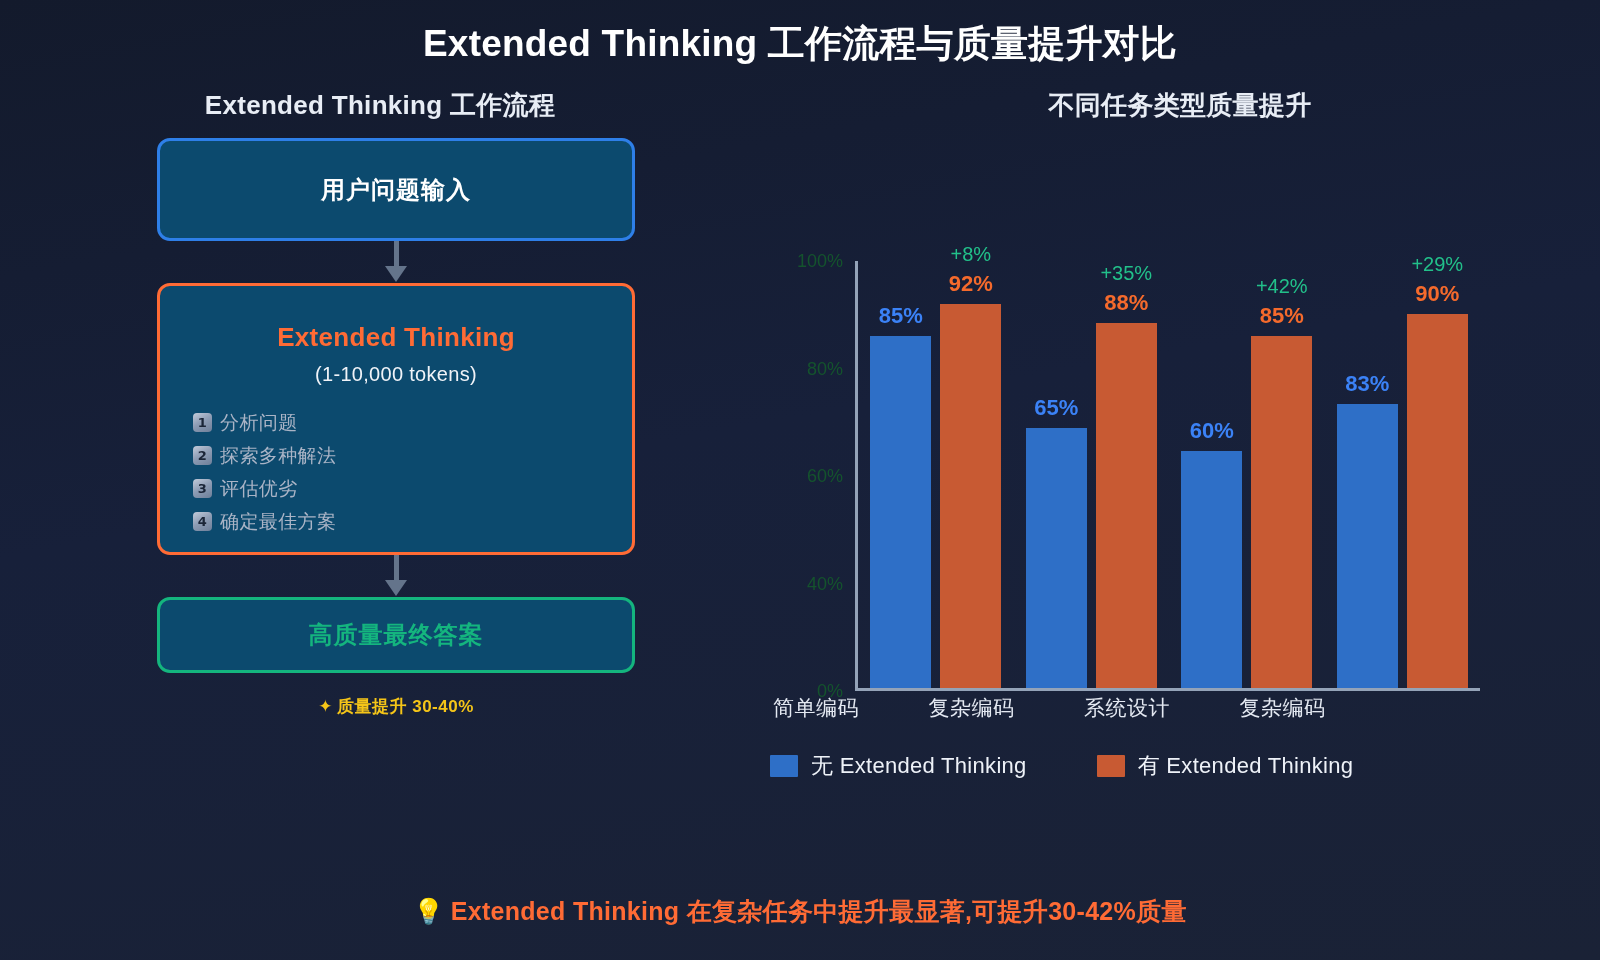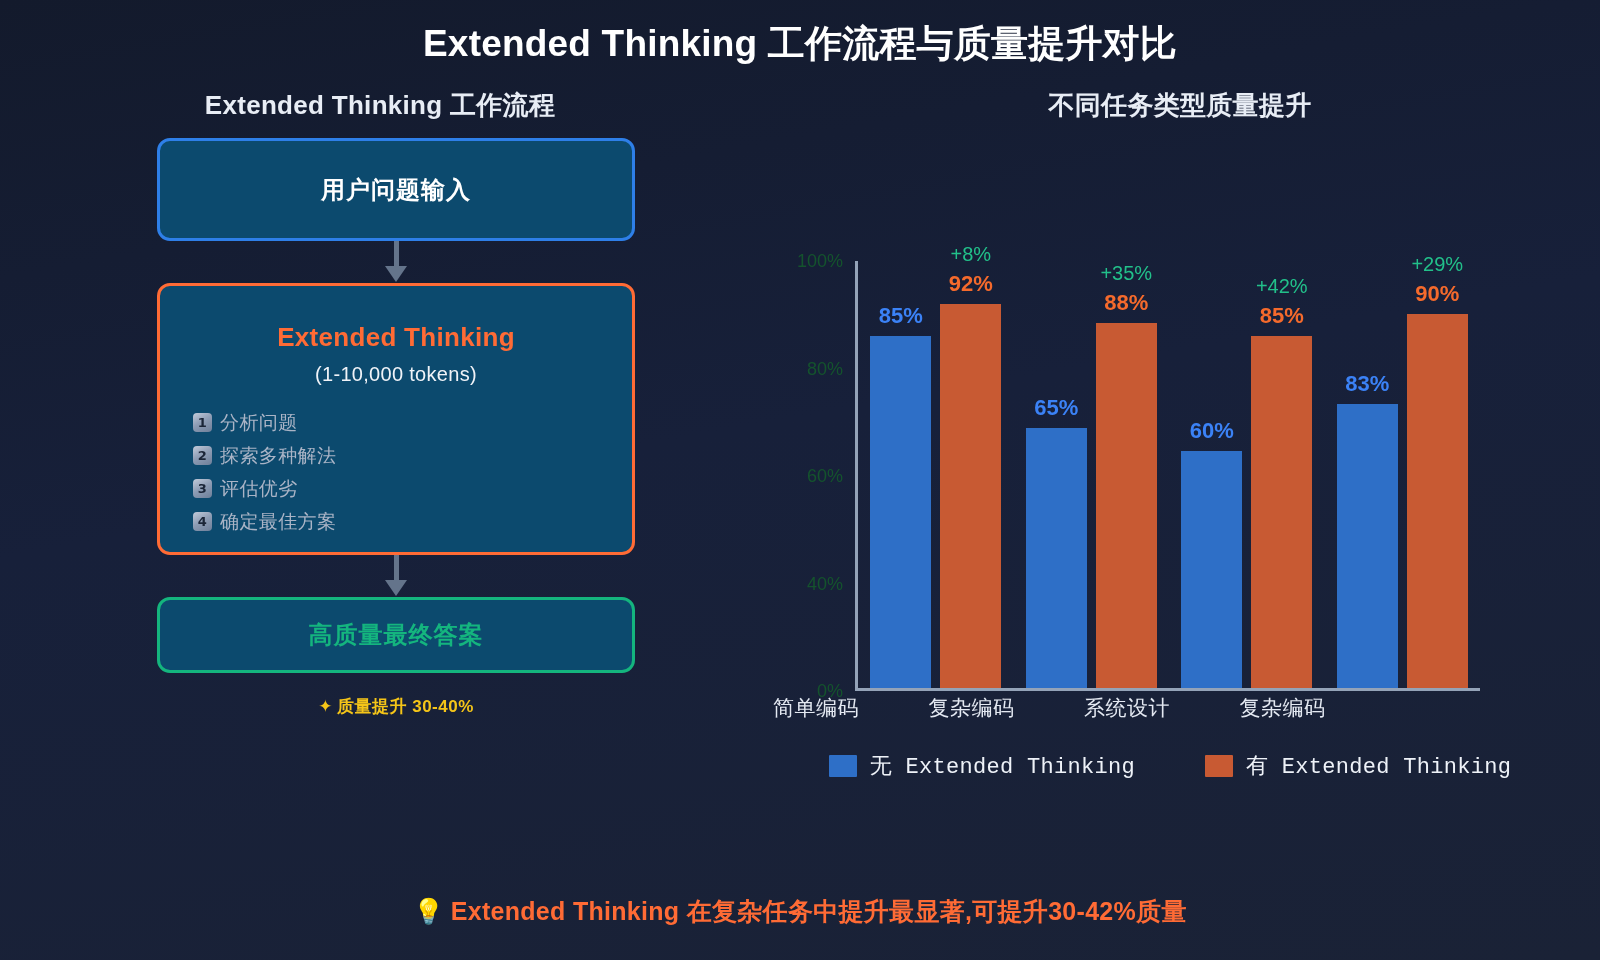--- a/index.html
+++ b/index.html
@@ -267,23 +267,22 @@
     color: #e4e9f2;
     letter-spacing: 0.5px;
   }
 
   .legend {
     position: absolute;
     left: 0;
     top: 595px;
     width: 800px;
     display: flex;
-    justify-content: center;
+    justify-content: flex-start;
     gap: 70px;
-    font-family: Liberation Mono, monospace;
   }
   .legend-item { display: flex; align-items: center; gap: 13px; }
   .legend-swatch { width: 28px; height: 22px; border-radius: 1px; }
   .legend-text { font-size: 22px; color: #eef2f8; letter-spacing: 0.3px; }
 
   
   .footer {
     position: absolute;
     left: 0; bottom: 32px;
     width: 1600px;

